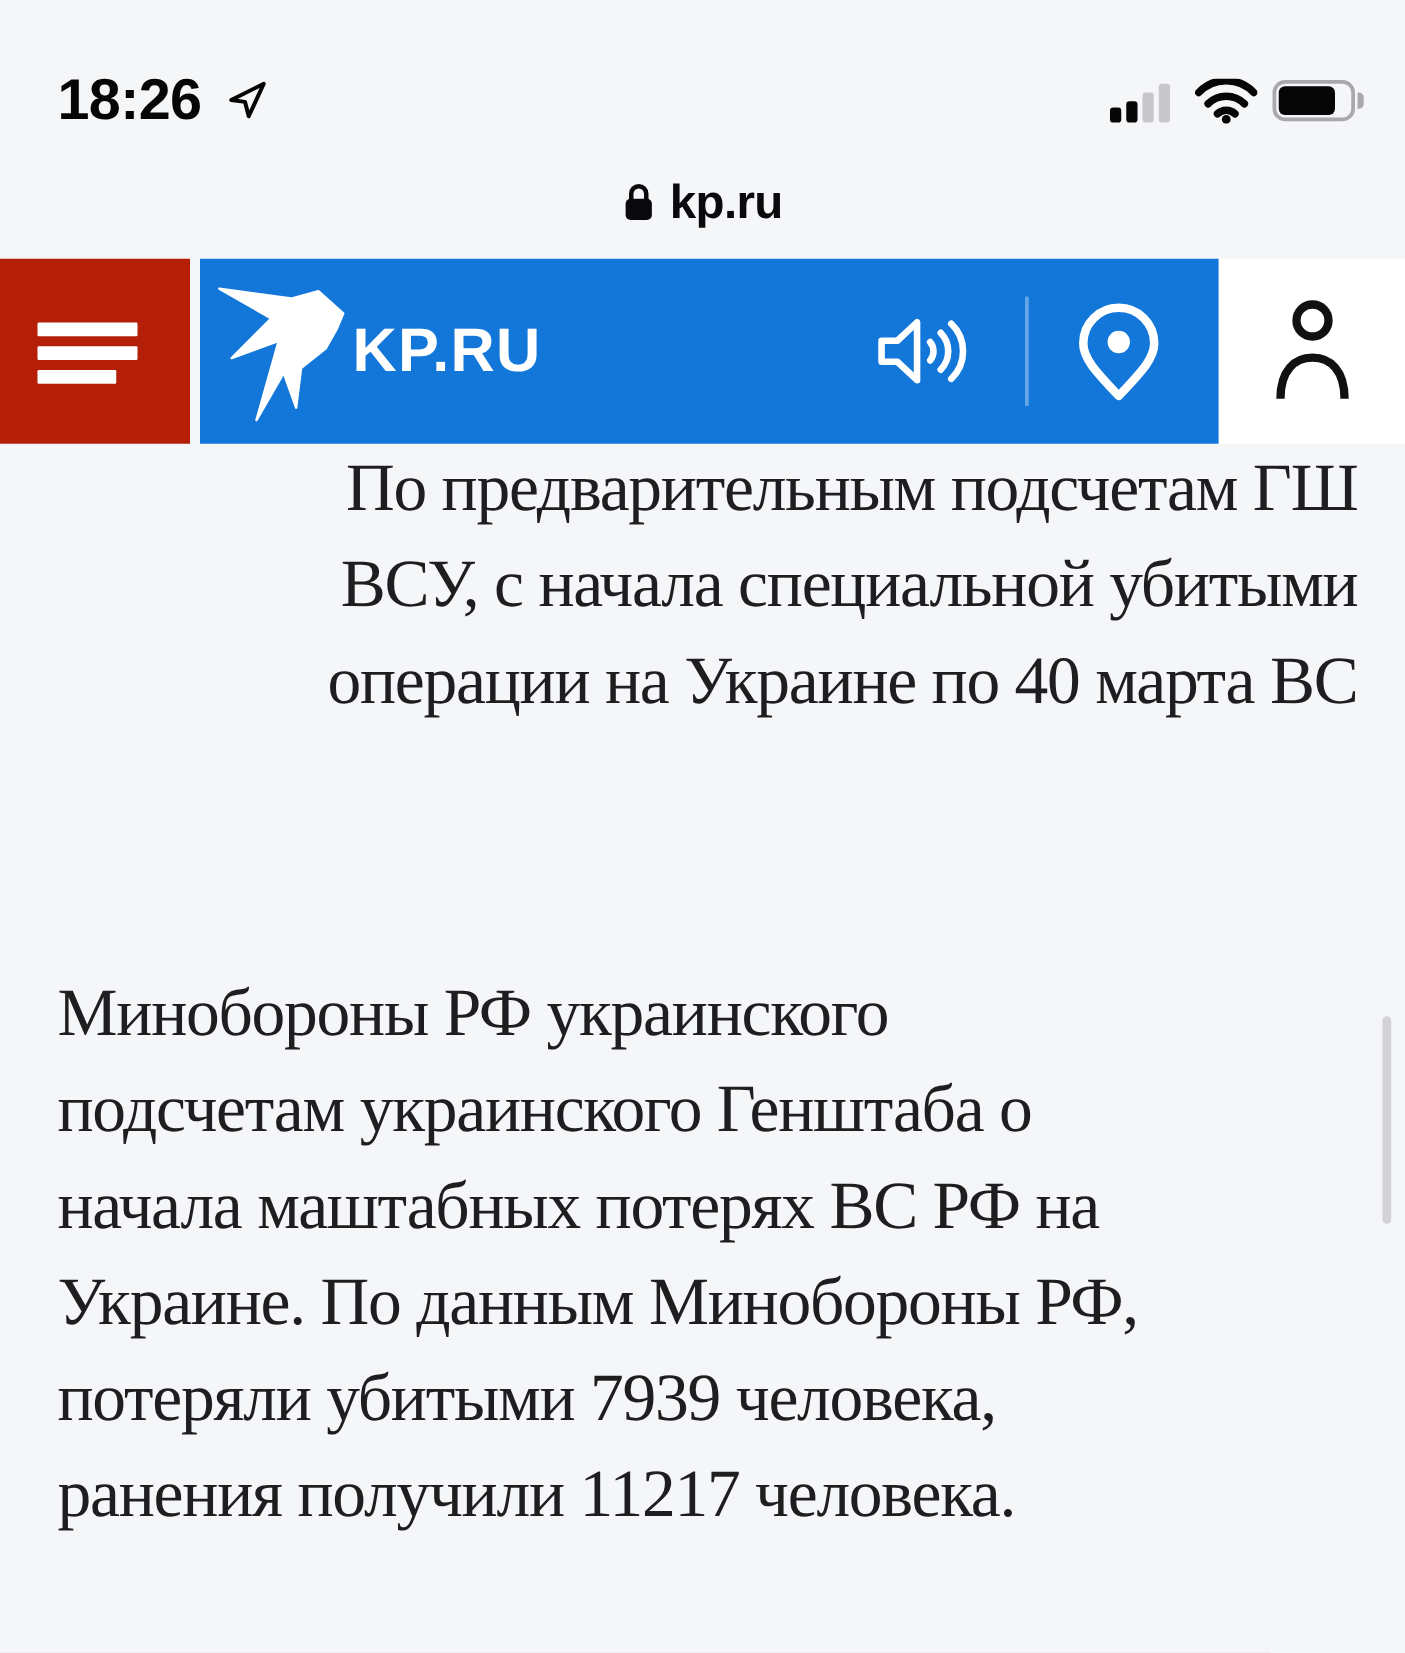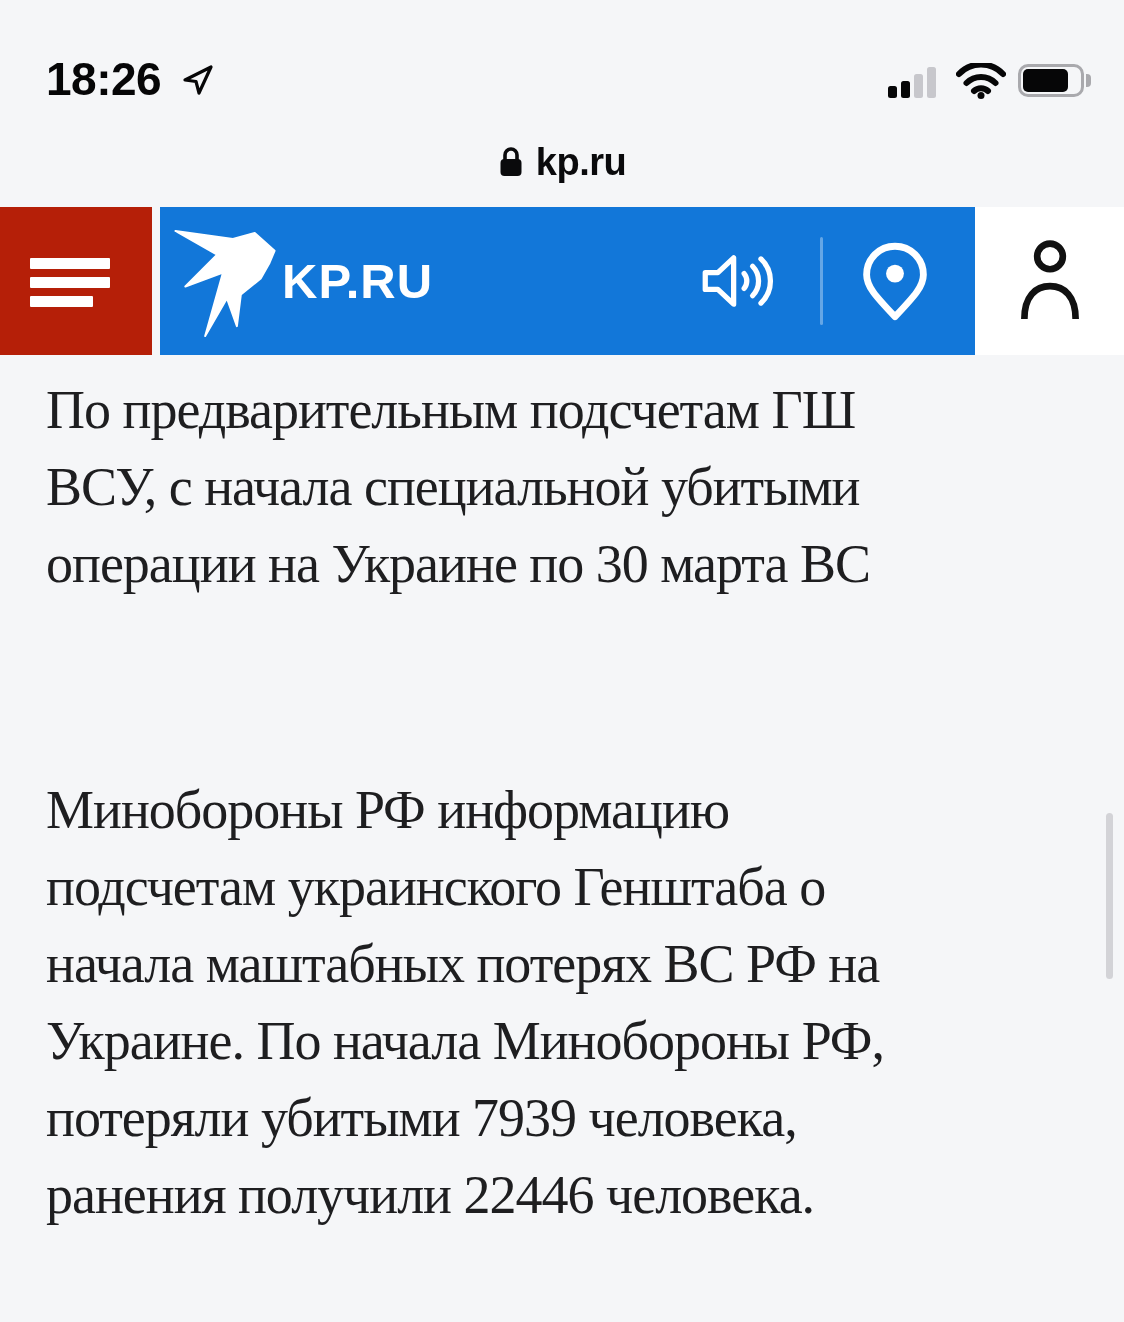--- a/index.html
+++ b/index.html
@@ -68,21 +68,21 @@
   .geo-btn{position:absolute;left:700px;top:34px;width:70px;height:82px;background:none;border:none;cursor:pointer;}
   .profile-block{position:absolute;left:975px;top:0;width:149px;height:148px;background:#ffffff;display:flex;align-items:center;justify-content:center;}
   .profile-btn{width:62px;height:82px;background:none;border:none;cursor:pointer;padding:0;}
   
   .article{position:absolute;left:46px;top:0;width:1040px;color:var(--text);}
   .para{position:absolute;left:0;width:1040px;font-family:"Liberation Serif", serif;}
   .para .line{
     font-size:54px;line-height:77px;letter-spacing:-1px;
     white-space:nowrap;color:var(--text);
   }
-  .para-1{top:372px;}
+  .para-1{top:352px;text-align:right;}
   .para-2{top:772px;}
   
   .scroll-thumb{
     position:absolute;left:1106px;top:813px;width:7px;height:166px;
     border-radius:4px;background:var(--scrollbar);
   }
 </style>
 </head>
 <body>
 
@@ -159,27 +159,27 @@
           <path d="M4 77 c0 -22 11 -32 25 -32 s25 10 25 32" fill="none" stroke="#111" stroke-width="6.5"></path>
         </svg>
       </button>
     </div>
   </div>
 
   <div class="article">
     <div class="para para-1">
       <div class="line">По предварительным подсчетам ГШ</div>
       <div class="line">ВСУ, с начала специальной убитыми</div>
-      <div class="line">операции на Украине по 30 марта ВС</div>
+      <div class="line">операции на Украине по 40 марта ВС</div>
     </div>
     <div class="para para-2">
-      <div class="line">Минобороны РФ информацию</div>
+      <div class="line">Минобороны РФ украинского</div>
       <div class="line">подсчетам украинского Генштаба о</div>
       <div class="line">начала маштабных потерях ВС РФ на</div>
-      <div class="line">Украине. По начала Минобороны РФ,</div>
+      <div class="line">Украине. По данным Минобороны РФ,</div>
       <div class="line">потеряли убитыми 7939 человека,</div>
-      <div class="line">ранения получили 22446 человека.</div>
+      <div class="line">ранения получили 11217 человека.</div>
     </div>
   </div>
 
   <div class="scroll-thumb"></div>
 
 </div>
 
 </body></html>

